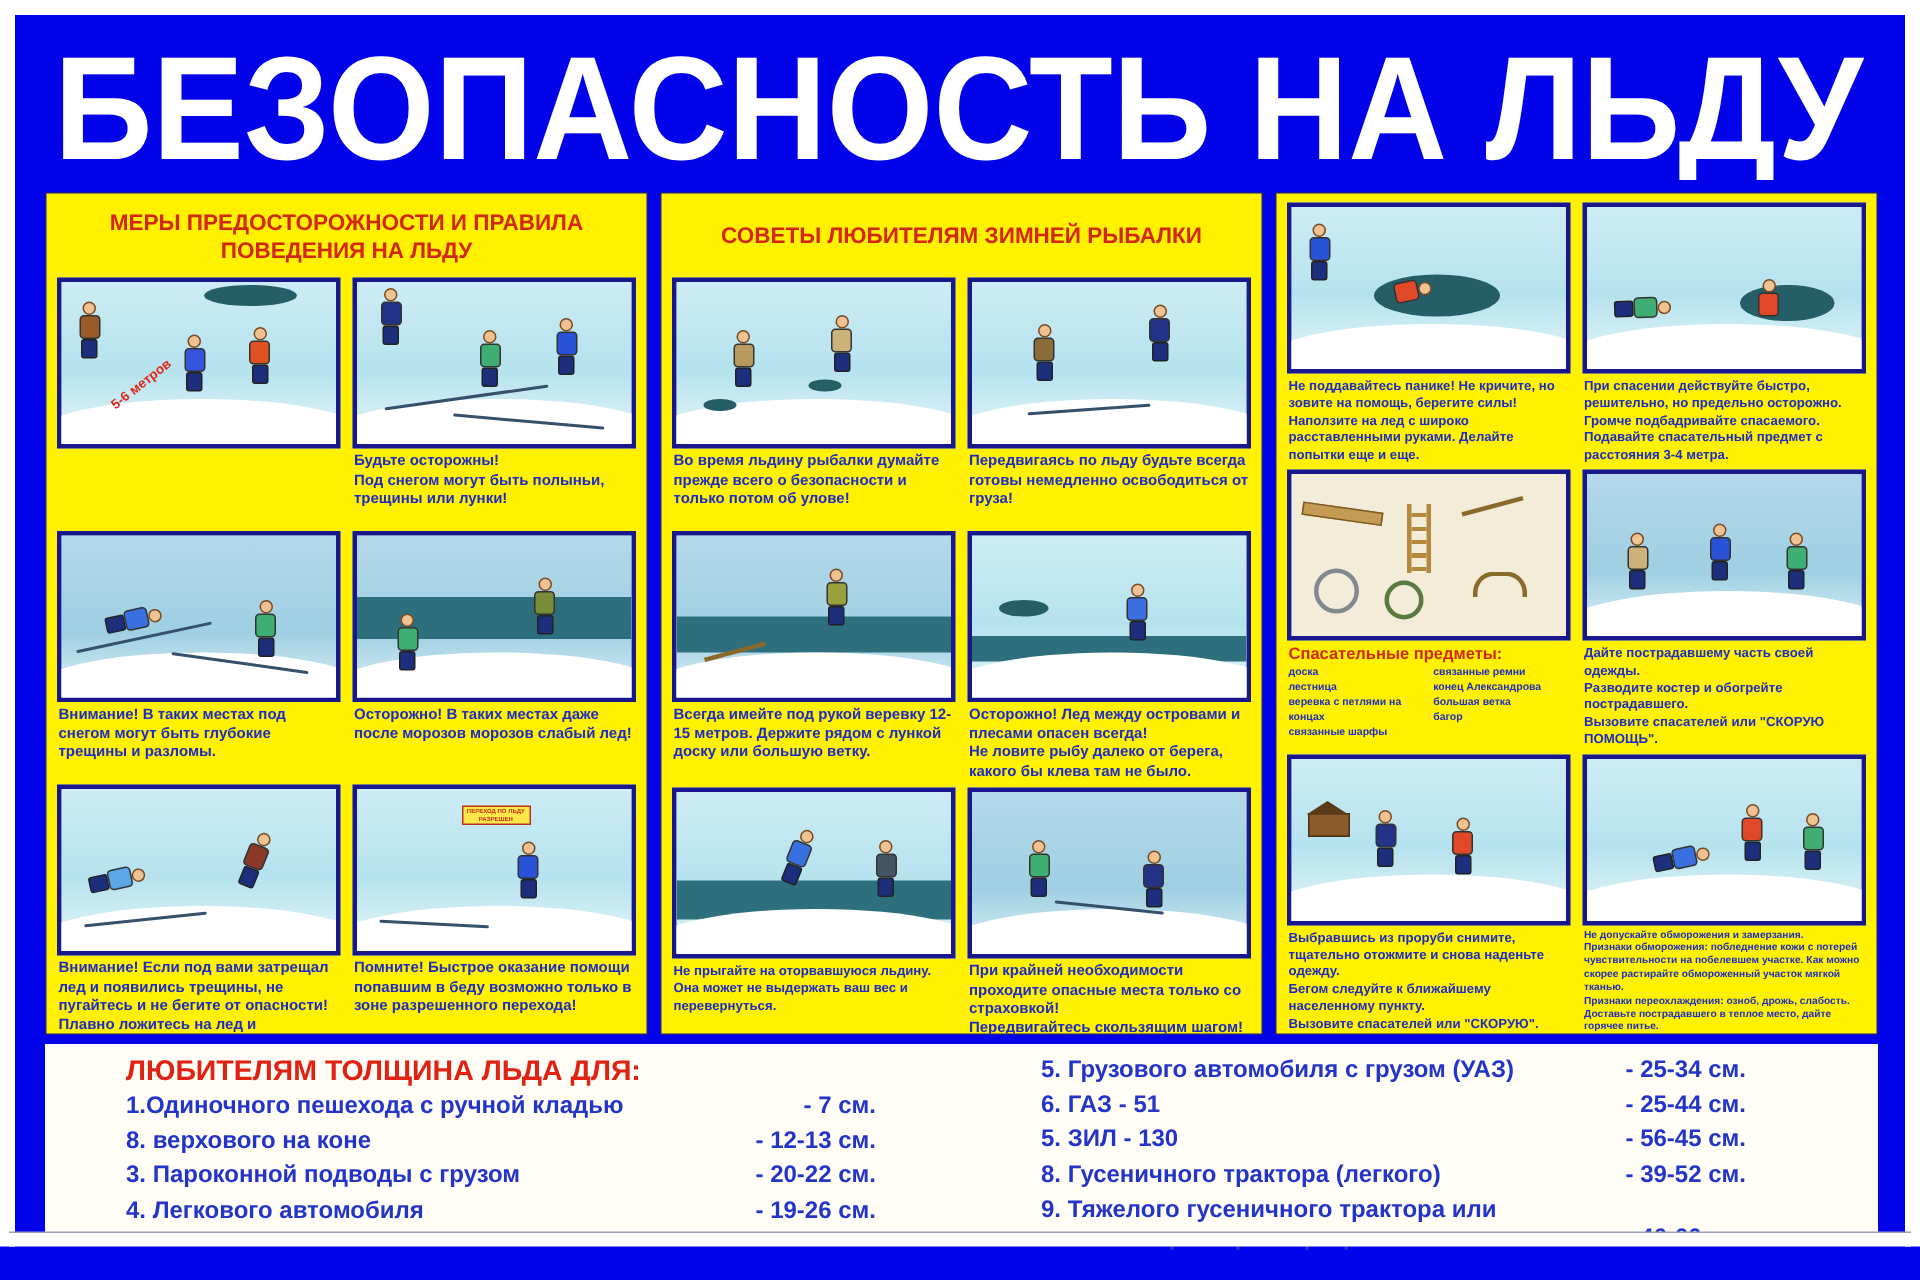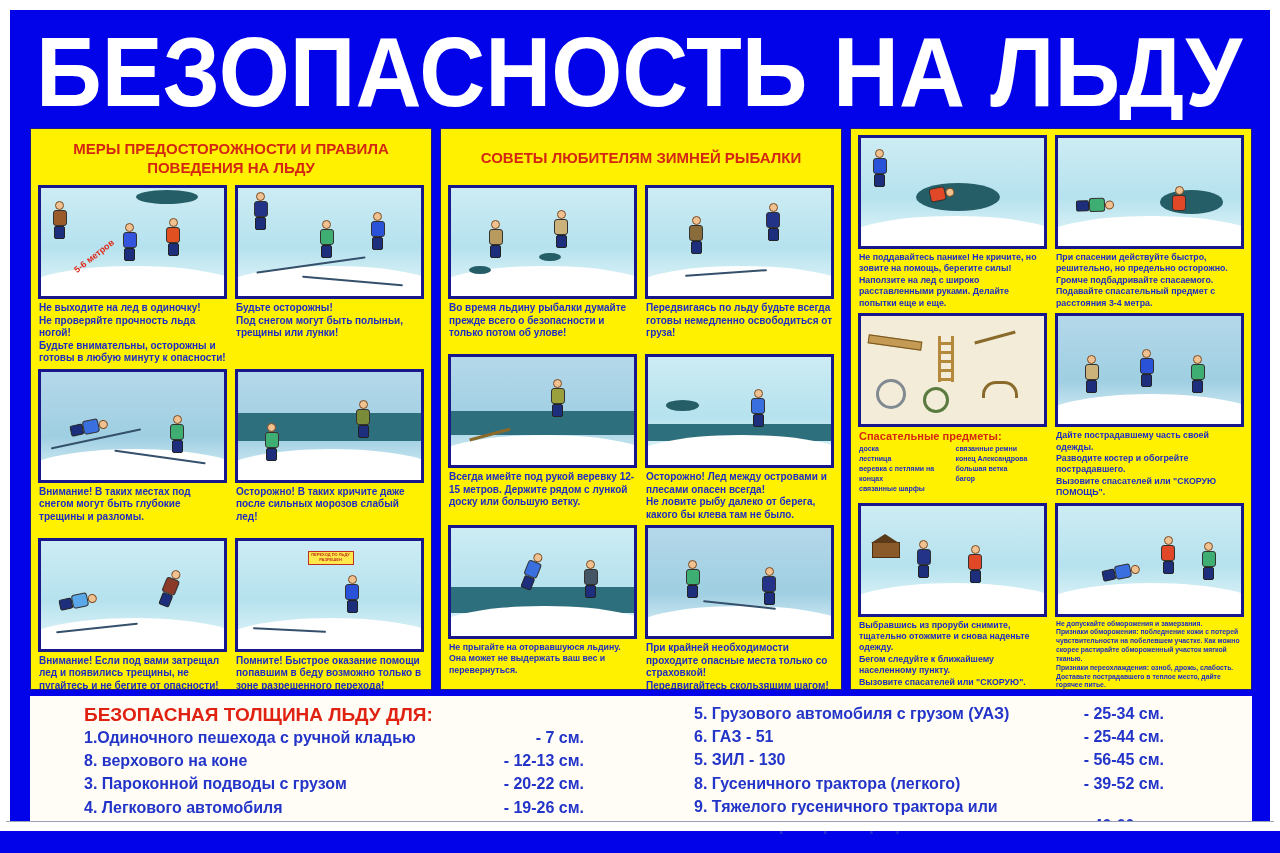--- a/index.html
+++ b/index.html
@@ -119,23 +119,20 @@
                 <div class="legs"></div>
               </div>
               <div class="person" style="left: 68%; top: 28%;">
                 <div class="head"></div>
                 <div class="torso" style="background: rgb(224, 80, 32);"></div>
                 <div class="legs"></div>
               </div>
               <div class="scene-label" style="left: 16%; top: 58%;">5-6 метров</div>
             </div>
           </div>
-          <div class="caption"><div class="cap-text">Не выходите на лед в одиночку!
-Не проверяйте прочность льда ногой!
-Будьте внимательны, осторожны и готовы в любую минуту к опасности!</div></div>
         </div>
         <div class="cell">
           <div class="cell-image">
             <div class="scene">
               <div class="snow"></div>
               <div class="crack" style="left: 10%; top: 70%; width: 60%; transform: rotate(-8deg);"></div>
               <div class="crack" style="left: 35%; top: 85%; width: 55%; transform: rotate(5deg);"></div>
               <div class="person" style="left: 8%; top: 4%;">
                 <div class="head"></div>
                 <div class="torso" style="background: rgb(34, 51, 136);"></div>
@@ -186,21 +183,21 @@
                 <div class="torso" style="background: rgb(63, 174, 114);"></div>
                 <div class="legs"></div>
               </div>
               <div class="person" style="left: 64%; top: 26%;">
                 <div class="head"></div>
                 <div class="torso" style="background: rgb(122, 139, 58);"></div>
                 <div class="legs"></div>
               </div>
             </div>
           </div>
-          <div class="caption"><div class="cap-text">Осторожно! В таких кричите даже после сильных морозов слабый лед!</div></div>
+          <div class="caption"><div class="cap-text">Осторожно! В таких местах даже после морозов морозов слабый лед!</div></div>
         </div>
         <div class="cell">
           <div class="cell-image">
             <div class="scene">
               <div class="snow"></div>
               <div class="crack" style="left: 8%; top: 80%; width: 45%; transform: rotate(-6deg);"></div>
               <div class="person fall" style="left: 16%; top: 38%;">
                 <div class="head"></div>
                 <div class="torso" style="background: rgb(90, 168, 232);"></div>
                 <div class="legs"></div>
@@ -477,21 +474,21 @@
           <div class="caption xs"><div class="cap-text">Не допускайте обморожения и замерзания.
 Признаки обморожения: побледнение кожи с потерей чувствительности на побелевшем участке. Как можно скорее растирайте обмороженный участок мягкой тканью.
 Признаки переохлаждения: озноб, дрожь, слабость. Доставьте пострадавшего в теплое место, дайте горячее питье.</div></div>
         </div>
       </div>
     </section>
   </div>
 
 <div id="thickness">
   <div>
-    <h3 id="thick-title">БЕЗОПАСНАЯ ТОЛЩИНА ЛЬДУ ДЛЯ:</h3>
+    <h3 id="thick-title">ЛЮБИТЕЛЯМ ТОЛЩИНА ЛЬДА ДЛЯ:</h3>
     <ul class="thick-list" id="thick-left">
         <li class="thick-item">
           <span class="lbl">1.Одиночного пешехода с ручной кладью</span>
           <span class="val">- 7 см.</span>
         </li>
         <li class="thick-item">
           <span class="lbl">8. верхового на коне</span>
           <span class="val">- 12-13 см.</span>
         </li>
         <li class="thick-item">

